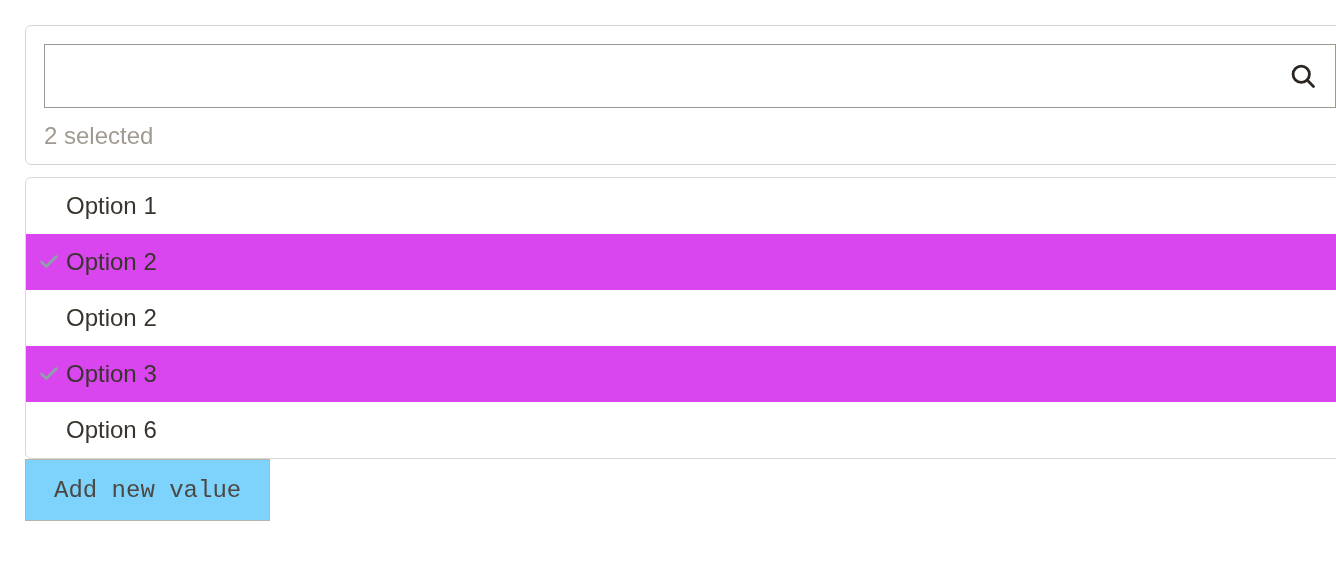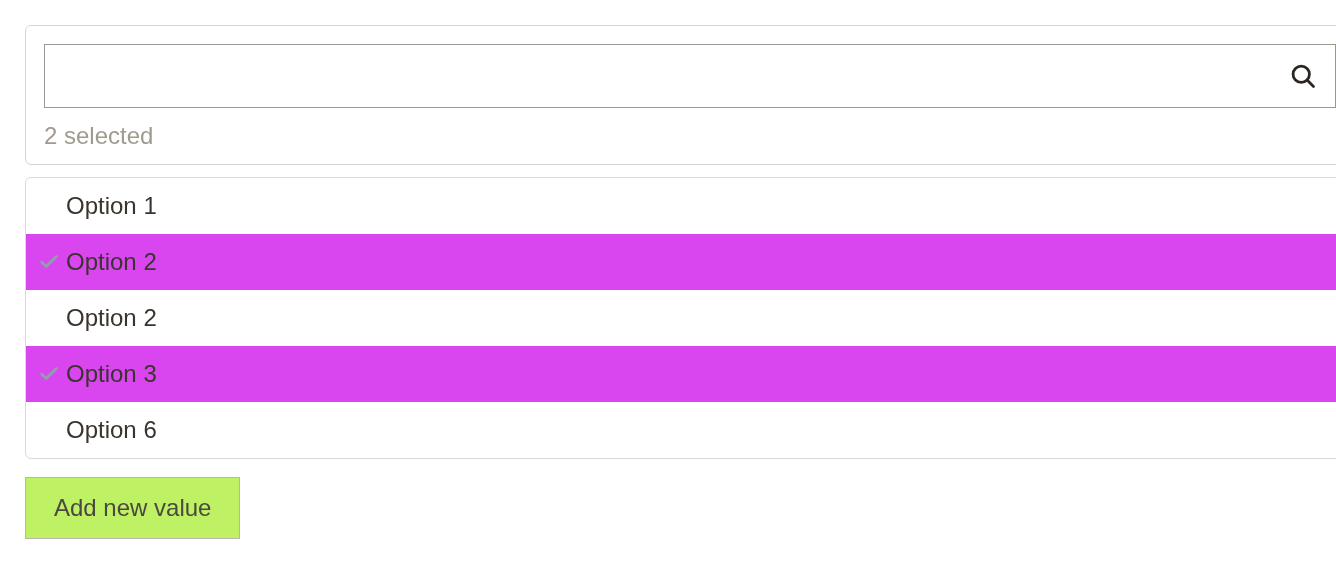--- a/index.html
+++ b/index.html
@@ -73,29 +73,28 @@
       width: 28px;
       display: flex;
       align-items: center;
       justify-content: flex-start;
       color: #8aa3a8;
     }
     .option-label {
       flex: 1;
     }
     .add-button {
-      margin-top: 18px;
       height: 62px;
       padding: 0 28px;
-      background: #bef264;
+      background: #7dd3fc;
       border: 1px solid #b9b5ae;
       font-size: 24px;
       color: #4c4741;
       cursor: pointer;
-      font-family: Liberation Sans, sans-serif;
+      font-family: Liberation Mono, monospace;
     }
   </style>
 </head>
 <body>
 
 <div class="dropdown-container">
 
   <div class="search-panel">
     <div class="search-box">
       <input type="text" class="search-input" placeholder="" style="">

